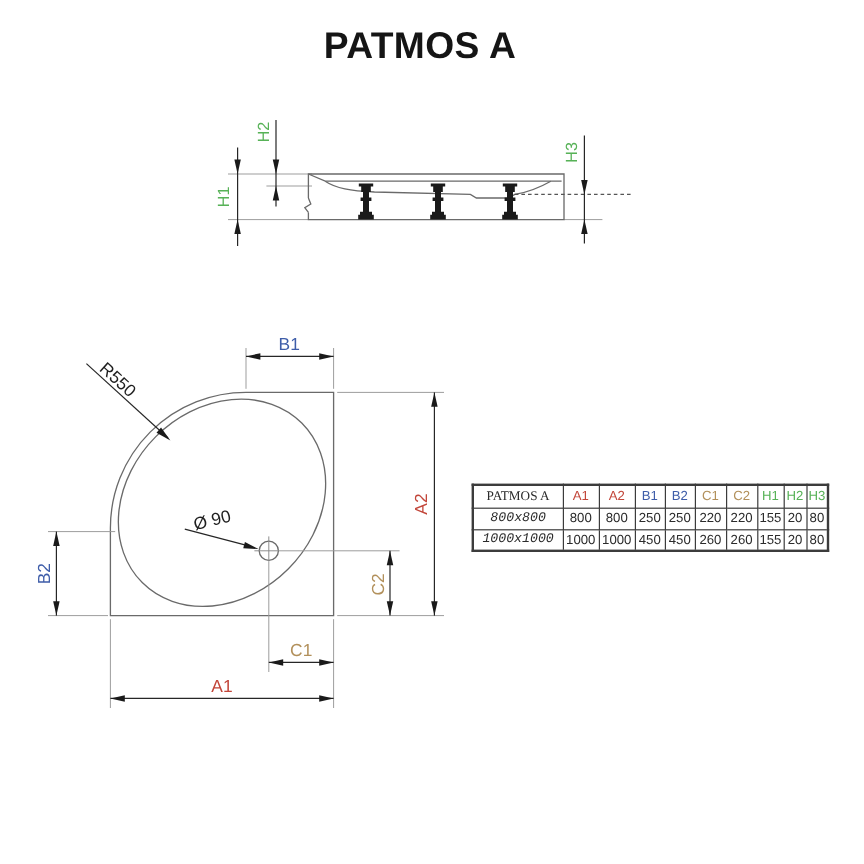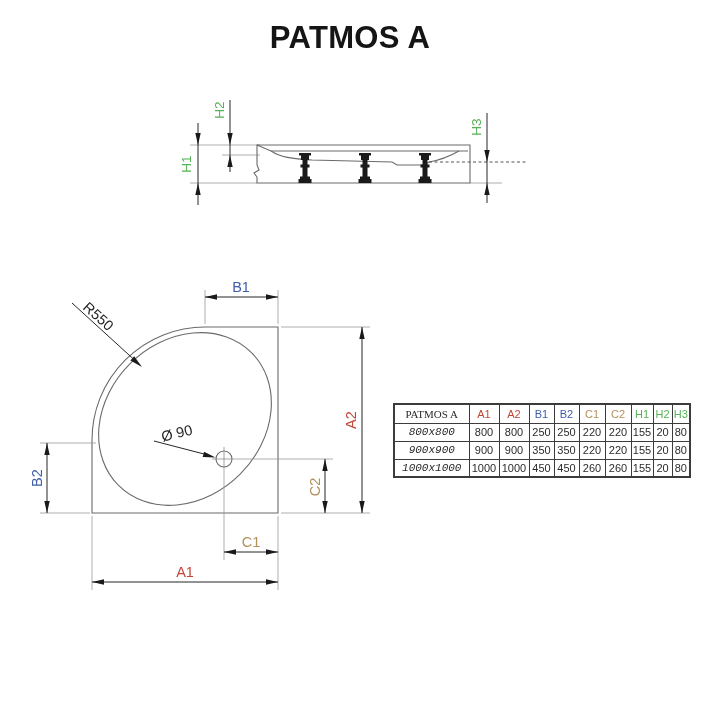--- a/index.html
+++ b/index.html
@@ -182,32 +182,20 @@
     <td>800</td>
     <td>250</td>
     <td>250</td>
     <td>220</td>
     <td>220</td>
     <td>155</td>
     <td>20</td>
     <td>80</td>
   </tr>
   <tr>
-    <td class="cell-size">900x900</td>
-    <td>900</td>
-    <td>900</td>
-    <td>350</td>
-    <td>350</td>
-    <td>220</td>
-    <td>220</td>
-    <td>155</td>
-    <td>20</td>
-    <td>80</td>
-  </tr>
-  <tr>
     <td class="cell-size">1000x1000</td>
     <td>1000</td>
     <td>1000</td>
     <td>450</td>
     <td>450</td>
     <td>260</td>
     <td>260</td>
     <td>155</td>
     <td>20</td>
     <td>80</td>

